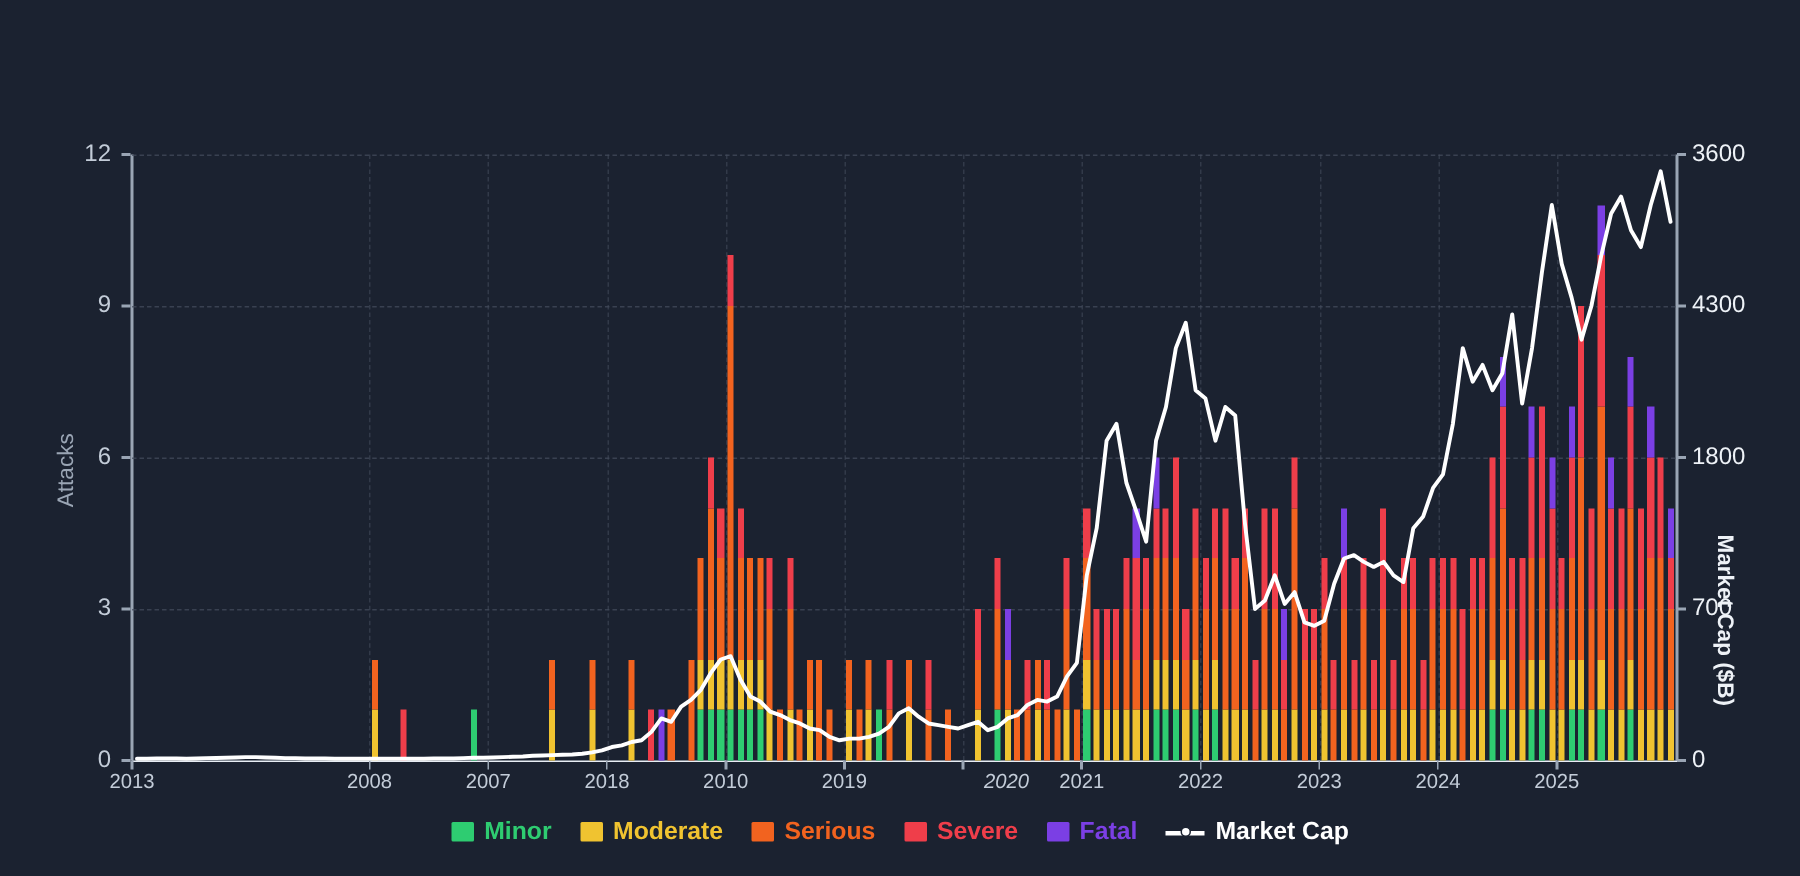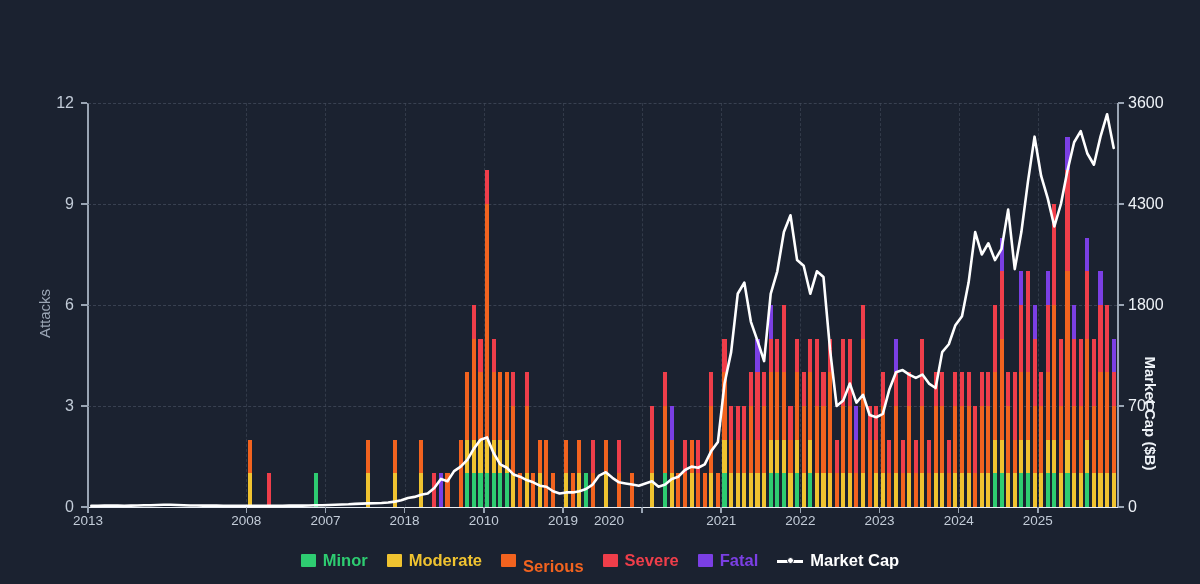--- a/index.html
+++ b/index.html
@@ -118,21 +118,21 @@
       <div class="xlab" style="left: 246.308px;">2008</div>
       <div class="tick tick-b" style="left: 324.712px;"></div>
       <div class="xlab" style="left: 325.462px;">2007</div>
       <div class="tick tick-b" style="left: 403.865px;"></div>
       <div class="xlab" style="left: 404.615px;">2018</div>
       <div class="tick tick-b" style="left: 483.019px;"></div>
       <div class="xlab" style="left: 483.769px;">2010</div>
       <div class="tick tick-b" style="left: 562.173px;"></div>
       <div class="xlab" style="left: 562.923px;">2019</div>
       <div class="tick tick-b" style="left: 641.327px;"></div>
-      <div class="xlab" style="left: 609px;">2020</div>
+      <div class="xlab" style="left: 671px; font-style: italic;">2020</div>
       <div class="tick tick-b" style="left: 720.481px;"></div>
       <div class="xlab" style="left: 721.231px;">2021</div>
       <div class="tick tick-b" style="left: 799.635px;"></div>
       <div class="xlab" style="left: 800.385px;">2022</div>
       <div class="tick tick-b" style="left: 878.788px;"></div>
       <div class="xlab" style="left: 879.538px;">2023</div>
       <div class="tick tick-b" style="left: 957.942px;"></div>
       <div class="xlab" style="left: 958.692px;">2024</div>
       <div class="tick tick-b" style="left: 1037.1px;"></div>
       <div class="xlab" style="left: 1037.85px;">2025</div>
@@ -654,21 +654,21 @@
       <div class="leg-item">
         <span class="swatch" style="background: rgb(46, 204, 113);"></span>
         <span style="color: rgb(46, 204, 113);">Minor</span>
       </div>
       <div class="leg-item">
         <span class="swatch" style="background: rgb(240, 195, 48);"></span>
         <span style="color: rgb(240, 195, 48);">Moderate</span>
       </div>
       <div class="leg-item">
         <span class="swatch" style="background: rgb(242, 99, 31);"></span>
-        <span style="color: rgb(242, 99, 31); margin-top: 12px;">Serious</span>
+        <span style="color: rgb(242, 99, 31);">Serious</span>
       </div>
       <div class="leg-item">
         <span class="swatch" style="background: rgb(239, 62, 74);"></span>
         <span style="color: rgb(239, 62, 74);">Severe</span>
       </div>
       <div class="leg-item">
         <span class="swatch" style="background: rgb(123, 63, 228);"></span>
         <span style="color: rgb(123, 63, 228);">Fatal</span>
       </div>
       <div class="leg-item">

